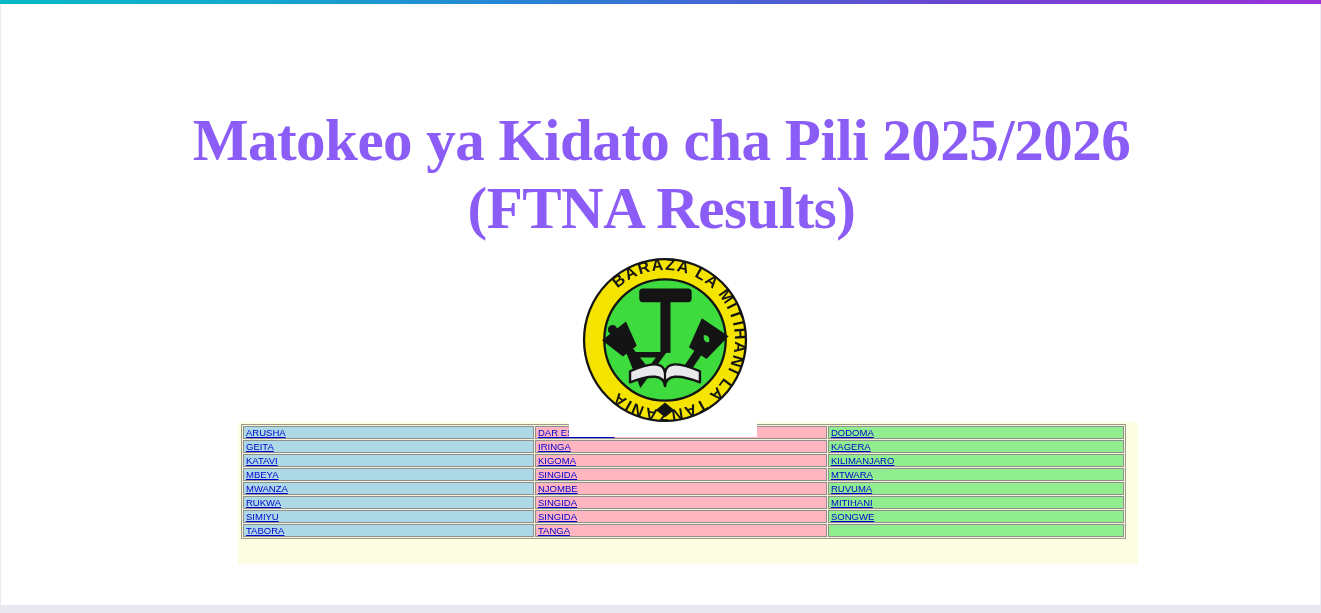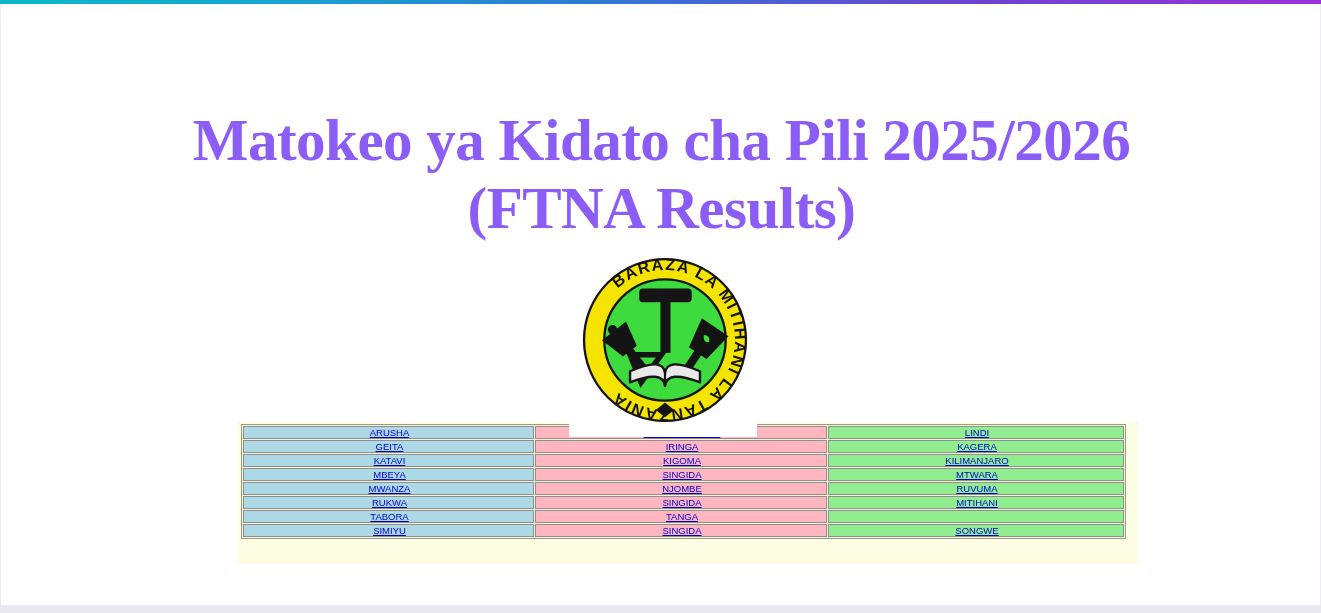--- a/index.html
+++ b/index.html
@@ -66,21 +66,20 @@
 
   
   #results-panel {
     position: absolute;
     left: 237px;
     top: 418px;
     width: 900px;
     height: 142px;
     background: #fdfde4;
     box-sizing: border-box;
-    text-align: center;
   }
 
   
   #regions-table {
     position: absolute;
     left: 3px;
     top: 2px;
     width: 881px;
     border-collapse: separate;
     border-spacing: 1px;
@@ -137,21 +136,21 @@
     <span class="line">Matokeo ya Kidato cha Pili 2025/2026</span>
     <span class="line">(FTNA Results)</span>
   </h1>
 
   <div id="results-panel">
     <table id="regions-table">
       <tbody>
           <tr>
             <td class="col-a"><a href="#">ARUSHA</a></td>
             <td class="col-b"><a href="#">DAR ES SALAAM</a></td>
-            <td class="col-c"><a href="#">LINDI</a></td>
+            <td class="col-c"><a href="#">DODOMA</a></td>
           </tr>
           <tr>
             <td class="col-a"><a href="#">GEITA</a></td>
             <td class="col-b"><a href="#">IRINGA</a></td>
             <td class="col-c"><a href="#">KAGERA</a></td>
           </tr>
           <tr>
             <td class="col-a"><a href="#">KATAVI</a></td>
             <td class="col-b"><a href="#">KIGOMA</a></td>
             <td class="col-c"><a href="#">KILIMANJARO</a></td>
@@ -165,28 +164,28 @@
             <td class="col-a"><a href="#">MWANZA</a></td>
             <td class="col-b"><a href="#">NJOMBE</a></td>
             <td class="col-c"><a href="#">RUVUMA</a></td>
           </tr>
           <tr>
             <td class="col-a"><a href="#">RUKWA</a></td>
             <td class="col-b"><a href="#">SINGIDA</a></td>
             <td class="col-c"><a href="#">MITIHANI</a></td>
           </tr>
           <tr>
+            <td class="col-a"><a href="#">SIMIYU</a></td>
+            <td class="col-b"><a href="#">SINGIDA</a></td>
+            <td class="col-c"><a href="#">SONGWE</a></td>
+          </tr>
+          <tr>
             <td class="col-a"><a href="#">TABORA</a></td>
             <td class="col-b"><a href="#">TANGA</a></td>
             <td class="col-c"></td>
-          </tr>
-          <tr>
-            <td class="col-a"><a href="#">SIMIYU</a></td>
-            <td class="col-b"><a href="#">SINGIDA</a></td>
-            <td class="col-c"><a href="#">SONGWE</a></td>
           </tr>
         </tbody>
     </table>
   </div>
 
   <div id="logo-plate"></div>
 
   <svg id="necta-logo" viewBox="0 0 200 200" xmlns="http://www.w3.org/2000/svg">
     <defs>
       <path id="ringpath" d="M 100,100 m -76,0 a 76,76 0 1,1 152,0 a 76,76 0 1,1 -152,0"></path>

